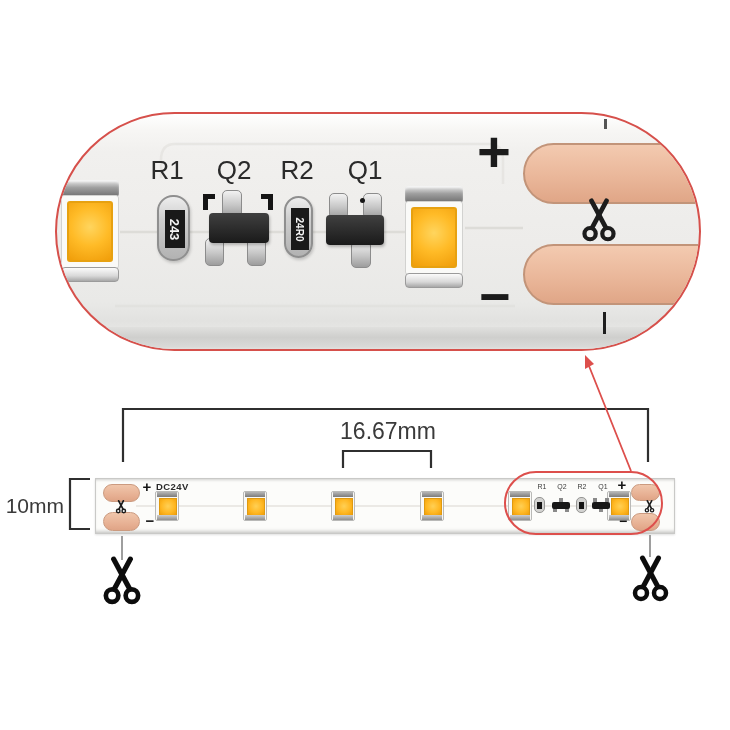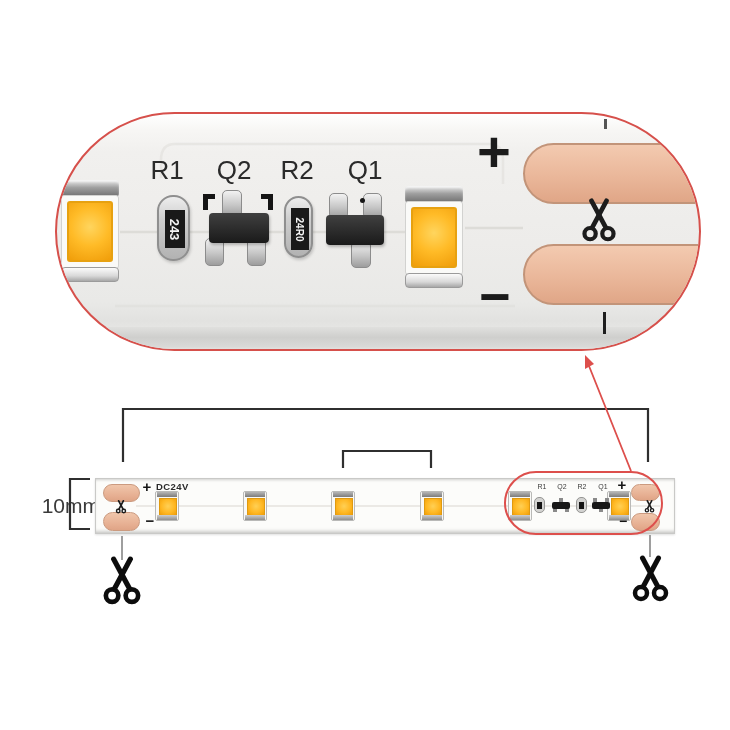--- a/index.html
+++ b/index.html
@@ -152,21 +152,22 @@
             <circle cx="29.5" cy="38" r="6" stroke-width="4.5"></circle>
       </g>
         </svg>
     </div>
     <div class="abs copper-big" style="left:466px;top:130px;"></div>
     <div class="abs sym-big" style="left:410px;top:160px;width:56px;height:44px;line-height:44px;font-size:54px;">−</div>
     <div class="abs tick" style="left:547px;top:5px;width:3px;height:10px;opacity:.75;"></div>
     <div class="abs tick" style="left:546px;top:198px;width:3px;height:22px;"></div>
   </div>
 
-  <div class="abs dim-label" style="left:0px;top:494px;width:64px;text-align:right;font-size:21px;padding-left:36px;">10mm</div>
+  <div class="abs dim-label" style="left:326px;top:418px;width:124px;text-align:center;font-size:23px;">16.67mm</div>
+  <div class="abs dim-label" style="left:0px;top:494px;width:64px;text-align:right;font-size:21px;">10mm</div>
 
   <div class="abs strip">
     <div class="abs strip-trace"></div>
 
     <div class="abs copper-sm" style="left:7px;top:5px;width:37px;height:18px;"></div>
     <div class="abs copper-sm" style="left:7px;top:33px;width:37px;height:19px;"></div>
     <div class="abs scissors" style="left:19px;top:21px;width:12px;height:14px;">
       <svg viewBox="0 0 40 48">
           <g stroke="#1c1c1c" fill="none" stroke-linecap="round">
         <path d="M12 3 L27 31" stroke-width="6"></path>

